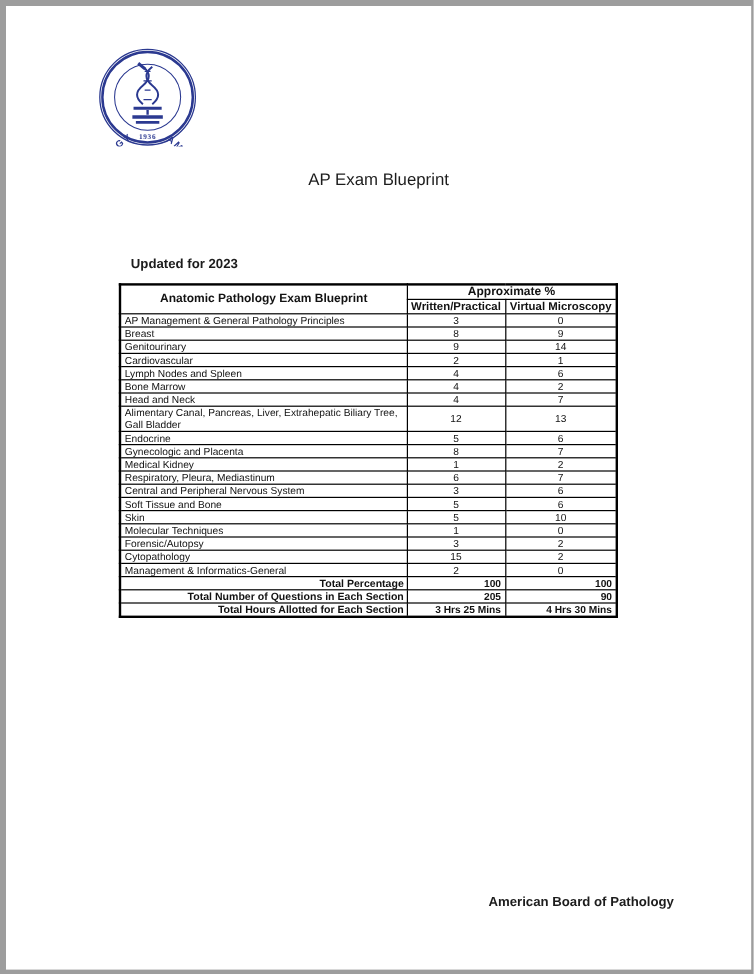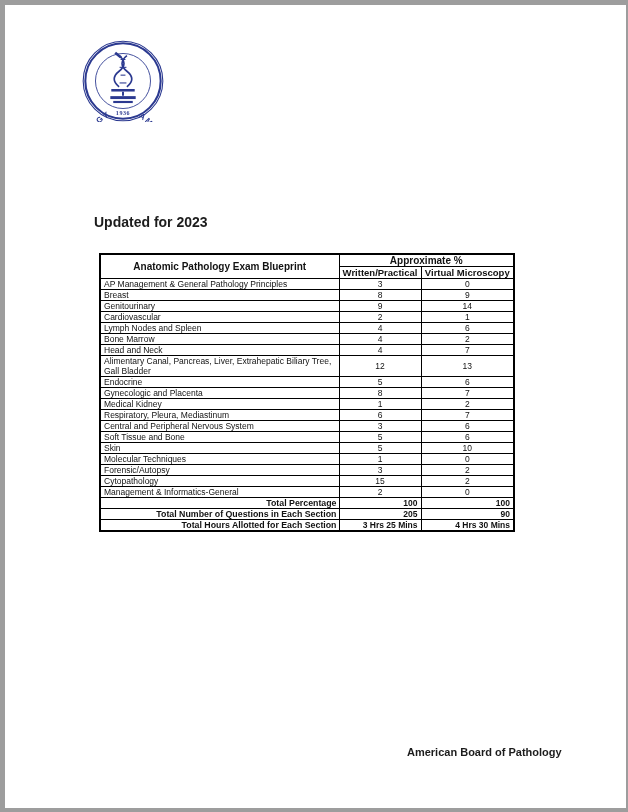--- a/index.html
+++ b/index.html
@@ -51,30 +51,30 @@
     left: 0;
     width: 100%;
     margin: 0;
     text-align: center;
     font-size: 14px;
     font-weight: 500;
     color: #1c1c1c;
   }
   .updated {
     position: absolute;
-    left: 89px;
+    left: 104px;
     top: 209px;
-    font-size: 14px;
+    font-size: 11px;
     font-weight: bold;
     color: #1c1c1c;
   }
   table.blueprint {
     position: absolute;
     left: 94px;
-    top: 248px;
+    top: 231px;
     width: 414px;
     border-collapse: collapse;
     table-layout: fixed;
     font-size: 8.5px;
     color: #121212;
     border: 2px solid #000;
   }
   table.blueprint th,
   table.blueprint td {
     border: 1px solid #000;
@@ -153,20 +153,21 @@
         <path d="M39.5 36 L44.5 36" stroke-width="1.1"></path>
         <path d="M38.5 44 L45.5 44" stroke-width="1.1"></path>
         <path d="M30 51.5 L54 51.5" stroke-width="2.6"></path>
         <path d="M42 53 L42 57" stroke-width="2"></path>
         <path d="M29 59 L55 59" stroke-width="3"></path>
         <path d="M32 63.5 L52 63.5" stroke-width="2.2"></path>
       </g>
     </svg>
   </div>
 
+  <h1 class="title">AP Exam Blueprint</h1>
 
   <div class="updated">Updated for 2023</div>
 
   <table class="blueprint">
     <colgroup>
       <col class="c1">
         <col class="c2">
         <col class="c3">
     </colgroup>
     <thead>

